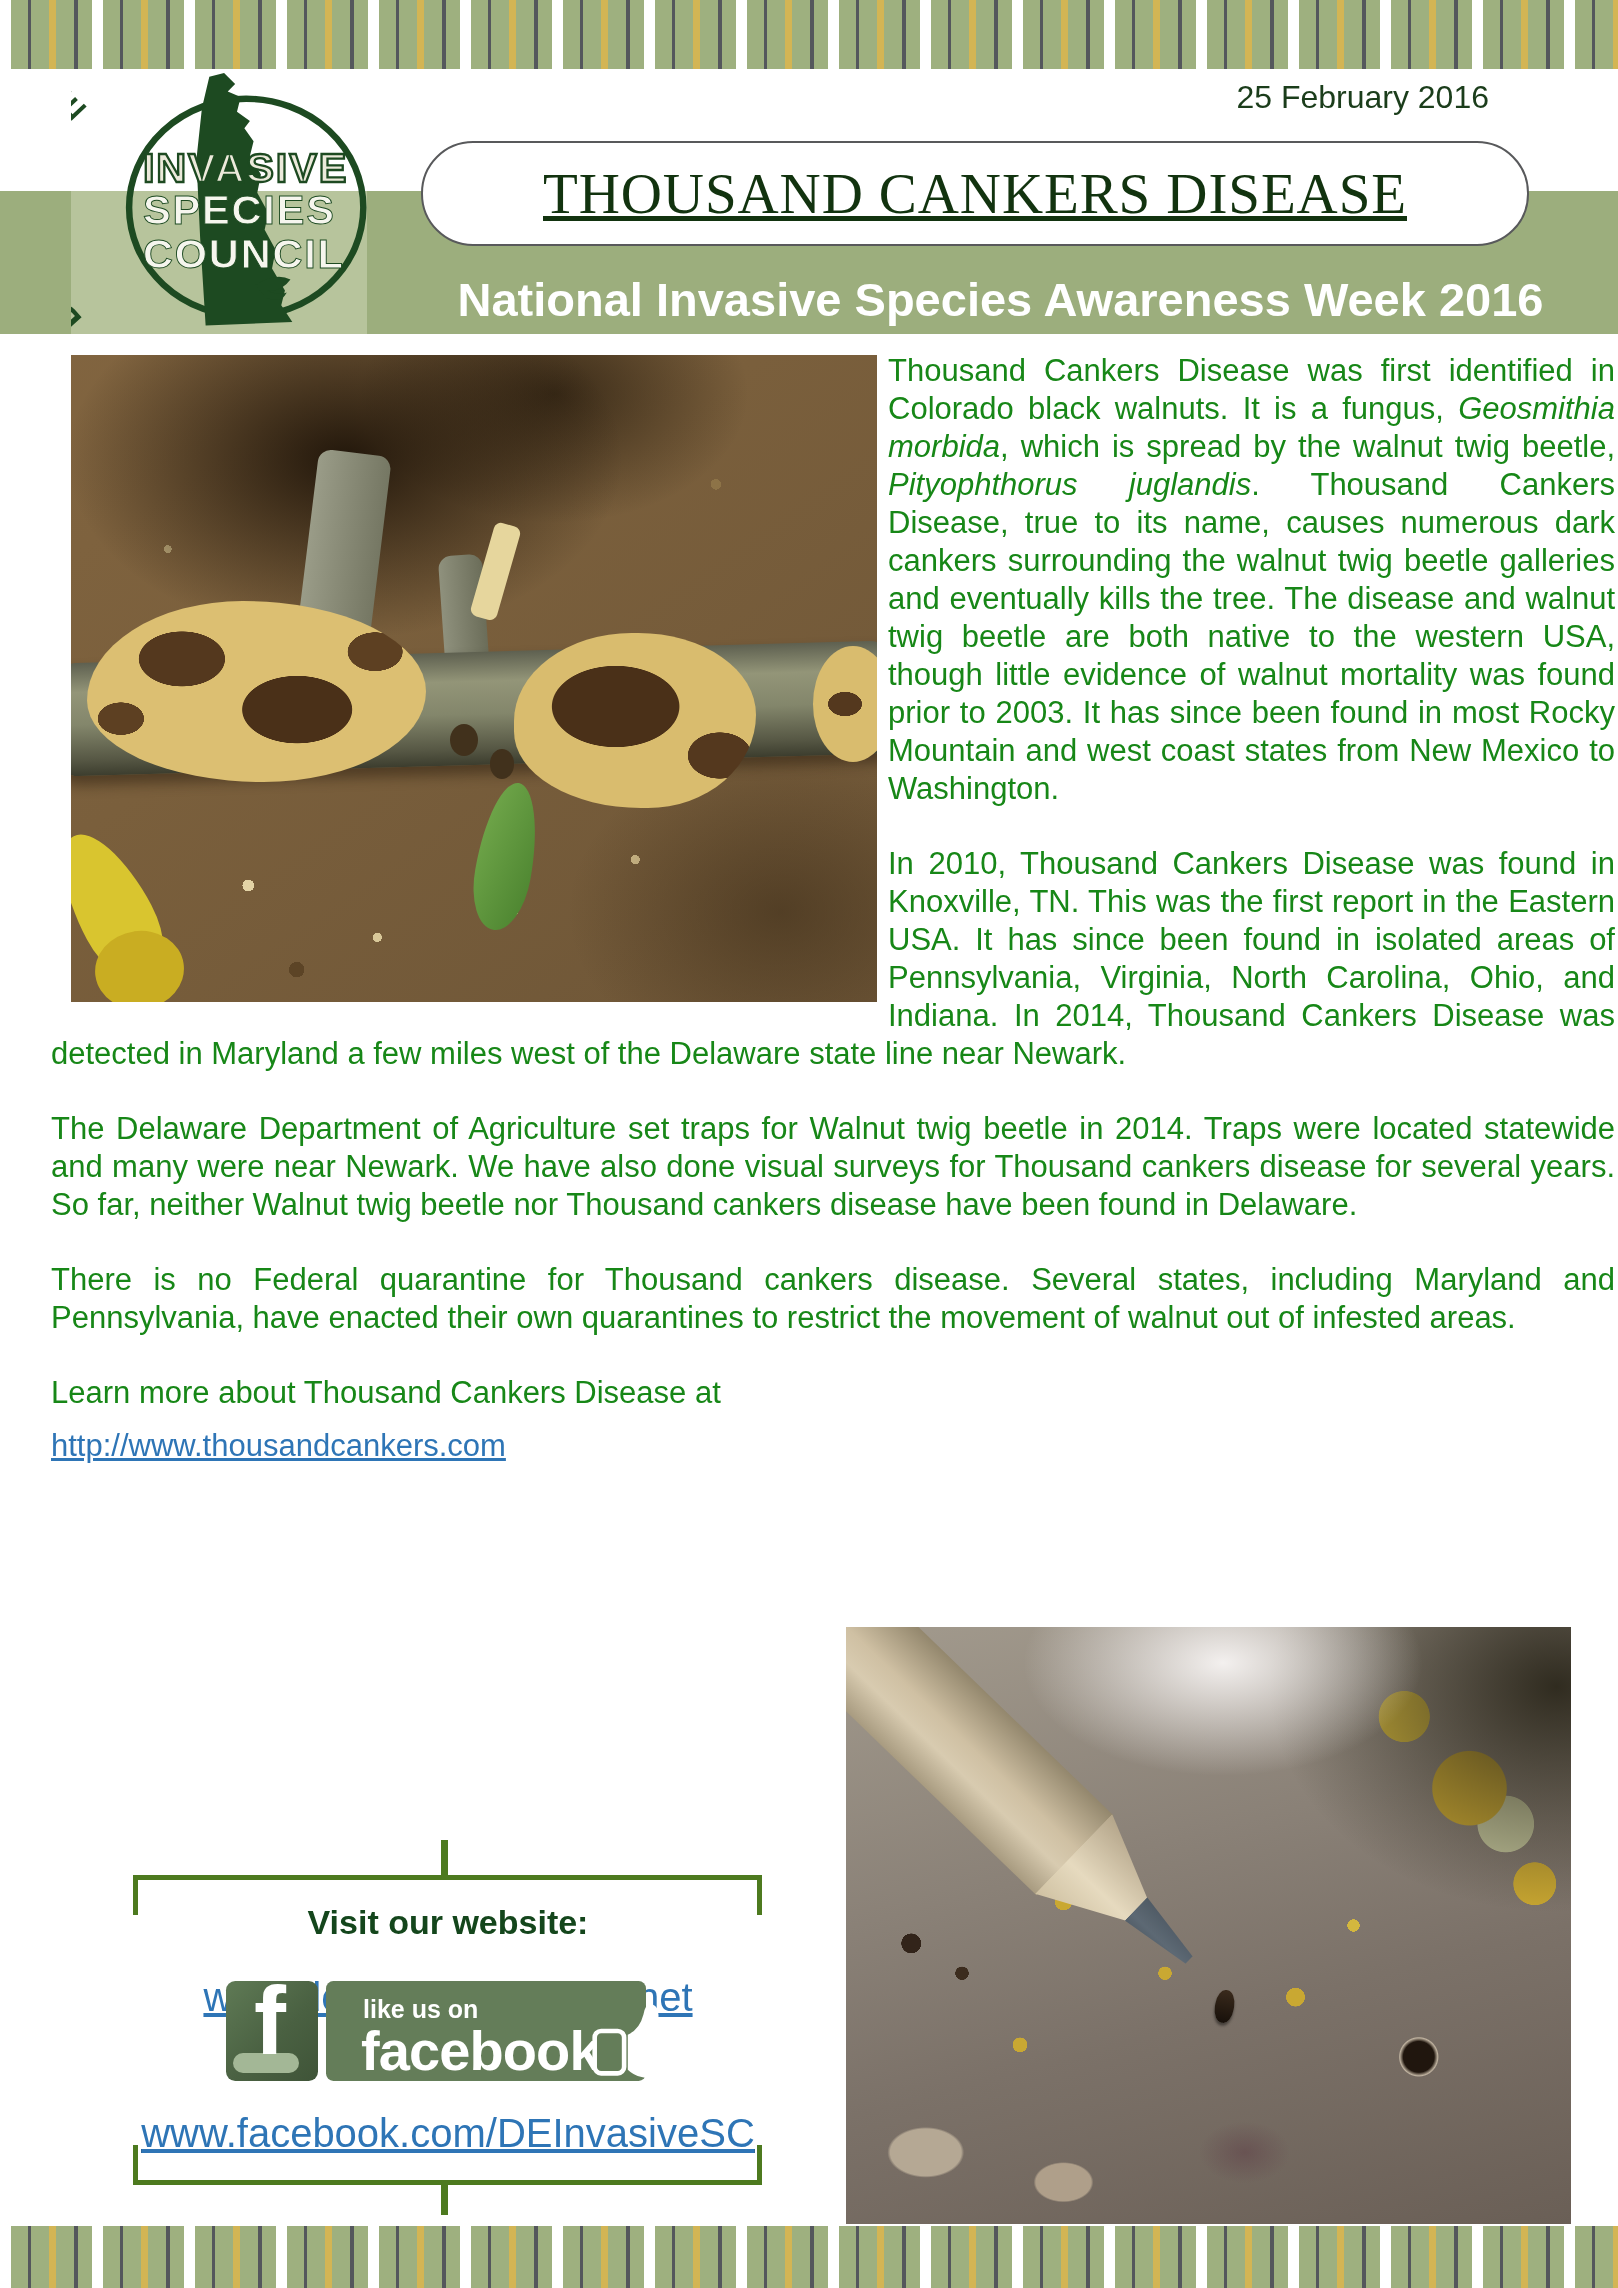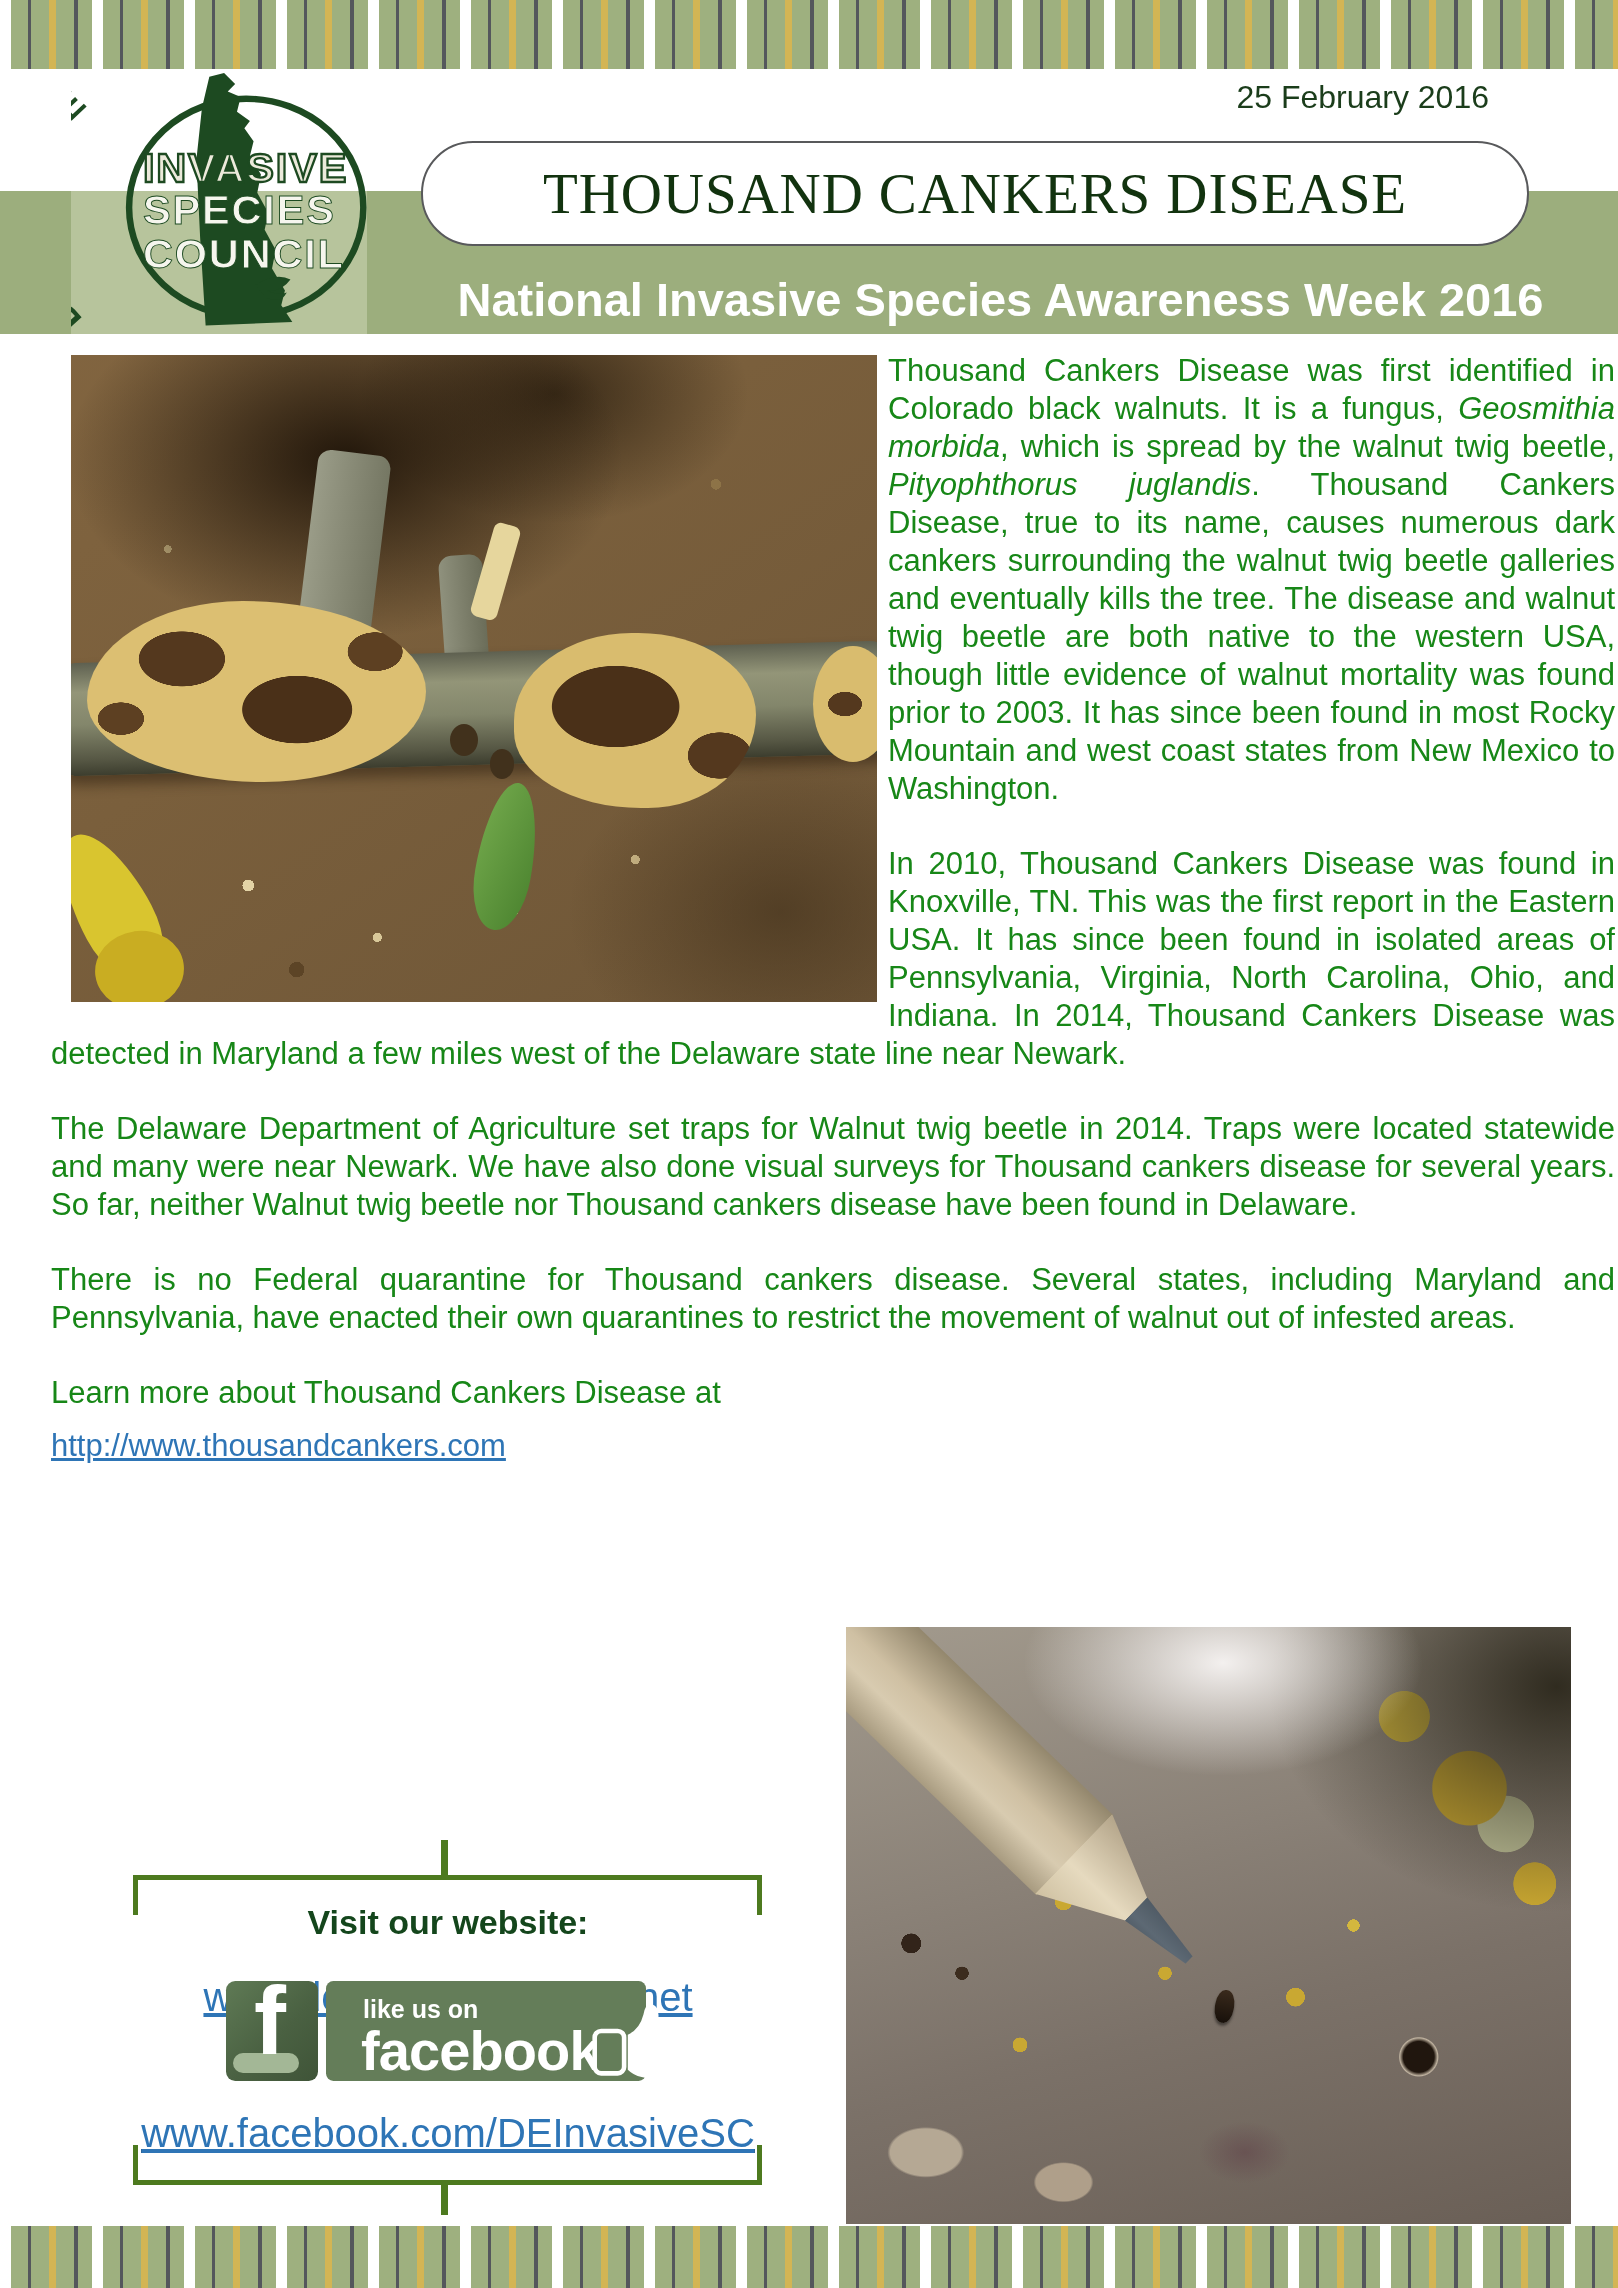--- a/index.html
+++ b/index.html
@@ -10,21 +10,21 @@
     background:repeating-linear-gradient(to right,
       #ffffff 0 11px,#9eb07f 11px 28px,#54575c 28px 31px,#9eb07f 31px 49px,
       #d3b554 49px 56px,#9eb07f 56px 74px,#54575c 74px 78px,#9eb07f 78px 92px);}
   #stripe-top{top:0;height:69px;}
   #stripe-bottom{top:2226px;height:63px;}
   
   #band{position:absolute;left:0;top:191px;width:1619px;height:143px;background:#9cae7d;}
   #date{position:absolute;top:79px;right:130px;font-size:32px;color:#1b3d1b;}
   #pill{position:absolute;left:421px;top:141px;width:1104px;height:101px;background:#ffffff;
         border:2.8px solid #58595b;border-radius:52px;display:flex;align-items:center;justify-content:center;}
-  #title{font-family:"Liberation Serif","DejaVu Serif",serif;font-size:57px;color:#12330f;letter-spacing:0.9px;white-space:nowrap;}
+  #title{font-family:"Liberation Serif","DejaVu Serif",serif;font-size:57px;color:#12330f;letter-spacing:0.9px;white-space:nowrap;text-decoration:underline;}
   #banner-text{position:absolute;left:382px;top:272px;width:1237px;text-align:center;
         font-size:47px;font-weight:bold;color:#ffffff;}
   
   #logo{position:absolute;left:71px;top:71px;width:296px;height:263px;
         background:linear-gradient(to bottom,#ffffff 0 120px,#b7c49c 120px 100%);}
   #logo svg{position:absolute;left:0;top:0;}
   
   #flow{position:absolute;left:51px;top:352px;width:1564px;font-size:31px;line-height:38px;color:#178717;}
   #flow p{margin:0 0 37px 0;text-align:justify;}
   #flow .plain{text-align:left;}

